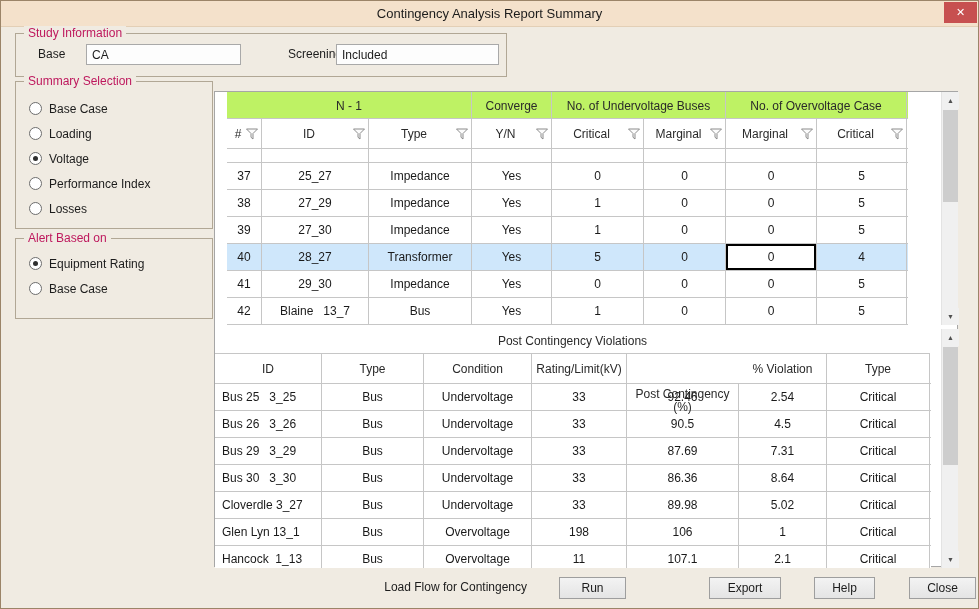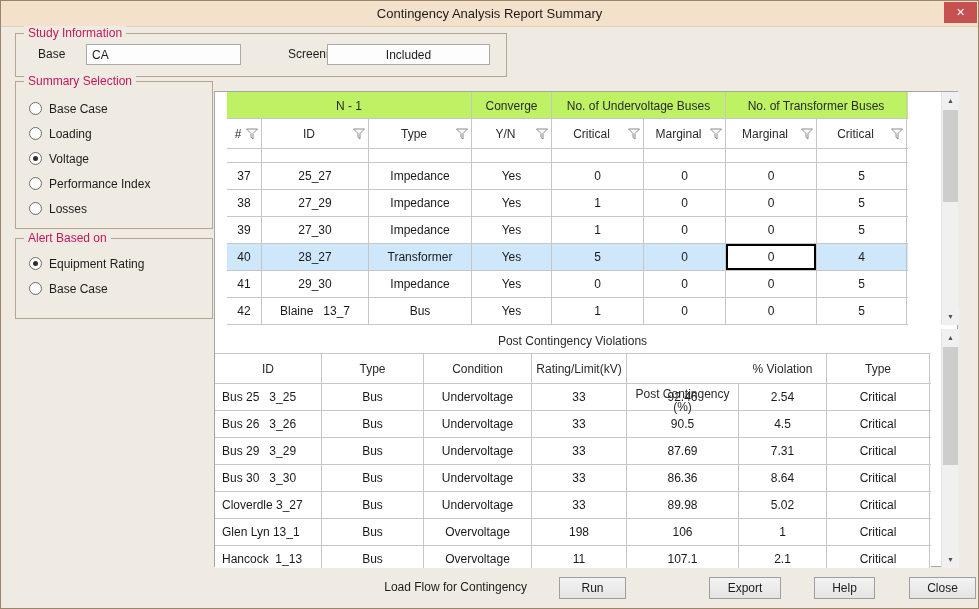--- a/index.html
+++ b/index.html
@@ -35,21 +35,21 @@
   #study-group { left:14px; top:32px; width:492px; height:44px; }
   .fld-label { position:absolute; font-size:12px; color:#1c1c1c; top:13px; }
   #base-label { left:22px; }
   #screening-label { left:252px;margin-left:20px; }
   .txt {
     position:absolute; top:10px; height:21px; border:1px solid #a9a9a9;
     background:#fdfdfd; font-family:"Liberation Sans",sans-serif;
     font-size:12px; color:#1c1c1c; padding:0 5px;
   }
   #base-input { left:70px; width:155px; }
-  #screening-input { left:311px; width:163px;text-align:center; }
+  #screening-input { left:320px; width:163px; }
 
   #summary-group { left:14px; top:80px; width:198px; height:148px; }
   #alert-group   { left:14px; top:237px; width:198px; height:81px; }
   .options { position:absolute; left:13px; top:14px; right:6px; }
   #alert-group .options { top:12px; }
   .radio-item { display:flex; align-items:center; height:25px; cursor:default; }
   .radio {
     width:13px; height:13px; border:1px solid #6d6d6d; border-radius:50%;
     background:#fff; margin-right:7px; position:relative; flex:0 0 13px;
   }
@@ -197,21 +197,21 @@
       </div>
   </div>
 
   <div class="panel">
 
     <div class="top-table">
       <div class="grow" id="top-group-row">
           <div class="gcell" style="width: 245px;">N - 1</div>
           <div class="gcell" style="width: 80px;">Converge</div>
           <div class="gcell" style="width: 174px;">No. of Undervoltage Buses</div>
-          <div class="gcell" style="width: 181px;">No. of Transformer Buses</div>
+          <div class="gcell" style="width: 181px;">No. of Overvoltage Case</div>
         </div>
       <div class="hrow" id="top-header-row">
           <div class="hcell" style="width: 35px;">
             <div class="hlabel" style="display: inline;">#</div>
             <svg class="funnel" width="12" height="12" viewBox="0 0 12 12">
               <path d="M0.5 1 H11.5 L7 5.5 V11 L5 9.3 V5.5 Z" fill="#fcfcfc" stroke="#8b8b8b" stroke-width="1"></path>
             </svg>
           </div>
           <div class="hcell" style="width: 107px;">
             <div class="hlabel" style="display: inline;">ID</div>

